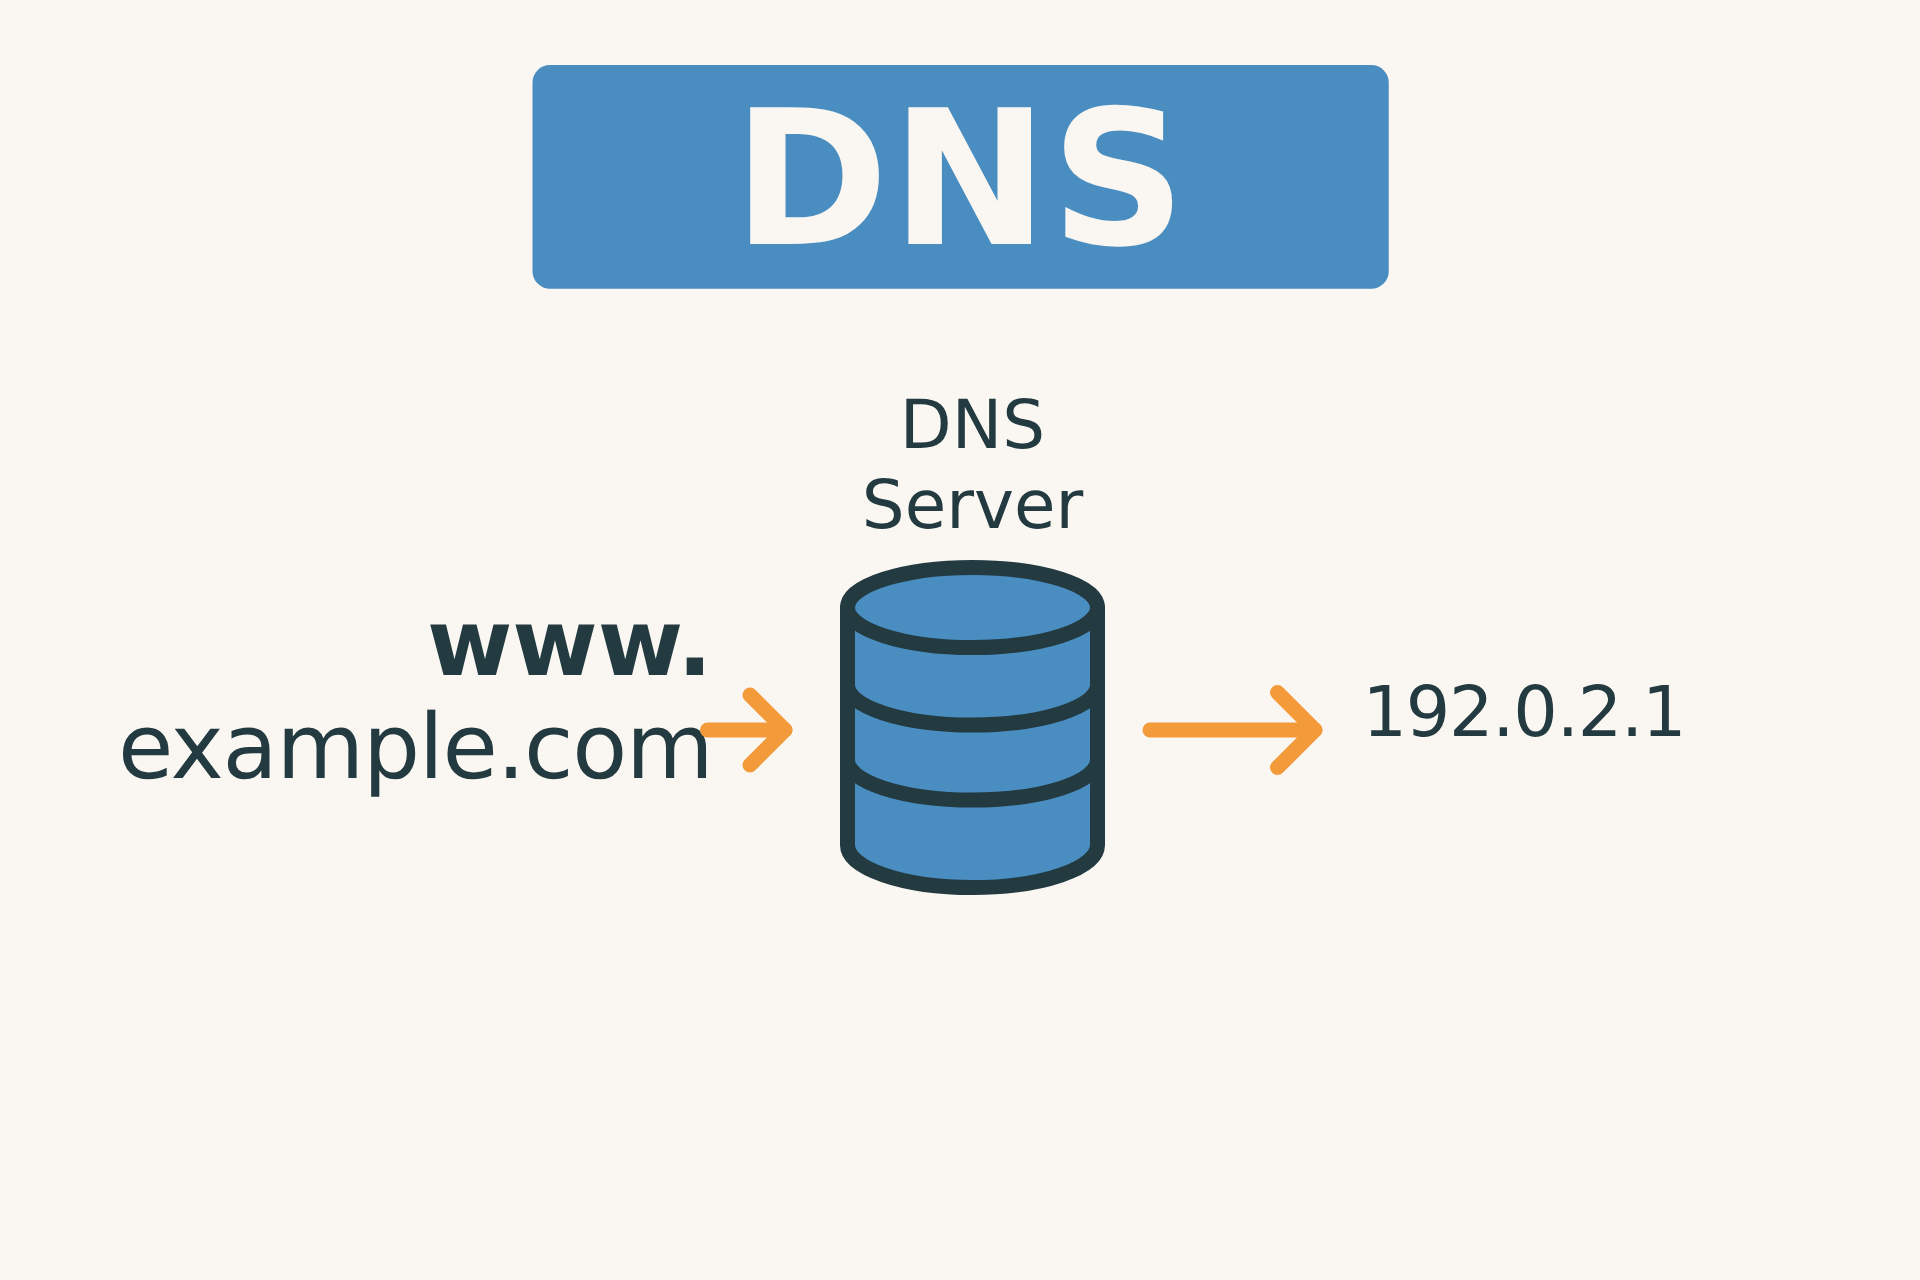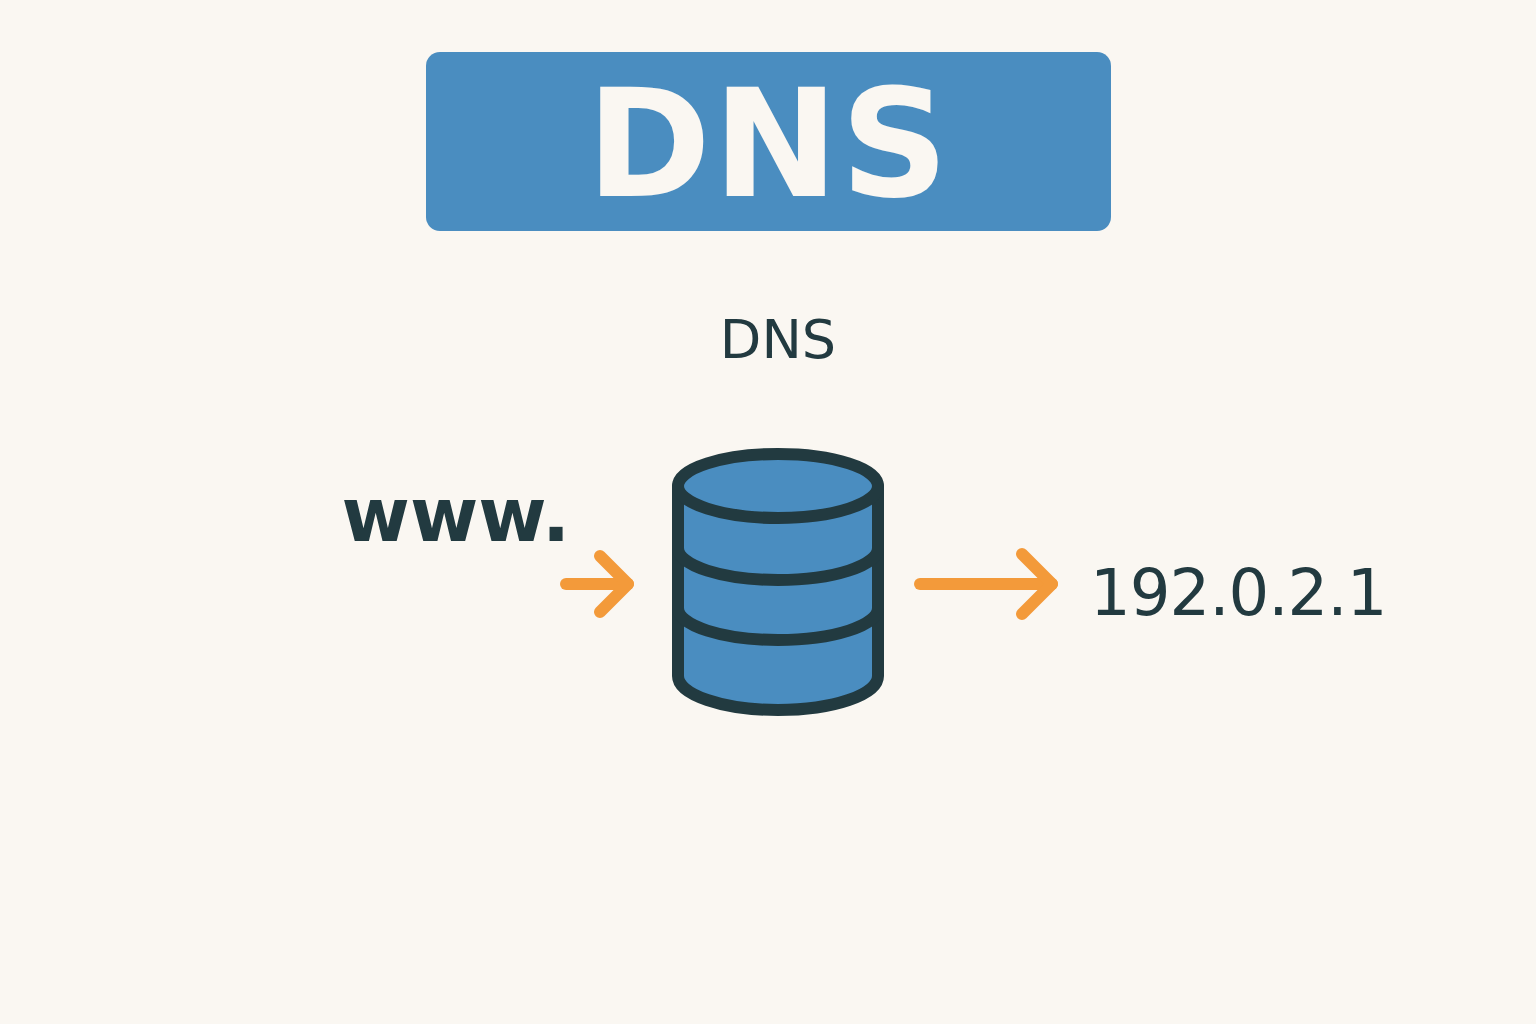--- a/index.html
+++ b/index.html
@@ -65,24 +65,24 @@
     }
     .domain-rest {
       font-size: 72px;
       line-height: 82px;
       display: block;
       letter-spacing: -1px;
     }
     .ip-label {
       position: absolute;
       left: 1090px;
-      top: 548px;
+      top: 526px;
       color: #223a40;
       font-family: "DejaVu Sans", sans-serif;
-      font-size: 64px;
+      font-size: 56px;
       line-height: 90px;
       letter-spacing: -1px;
     }
     .arrow {
       position: absolute;
     }
     .db-icon {
       position: absolute;
       left: 668px;
       top: 448px;
@@ -92,24 +92,26 @@
 <body>
 
 <div class="canvas">
 
   <div class="title-banner">
     <span class="title-text">DNS</span>
   </div>
 
   <div class="server-label">
     <div>DNS</div>
+    <div>Server</div>
   </div>
 
   <div class="domain-label">
     <span class="domain-www">www.</span>
+    <span class="domain-rest">example.com</span>
   </div>
 
   <svg class="arrow" style="left:558px; top:548px;" width="80" height="72" viewBox="0 0 80 72">
     <line x1="8" y1="36" x2="70" y2="36" stroke="#f39a3a" stroke-width="12" stroke-linecap="round"></line>
     <polyline points="42,8 70,36 42,64" fill="none" stroke="#f39a3a" stroke-width="12" stroke-linecap="round" stroke-linejoin="round"></polyline>
   </svg>
 
   <svg class="db-icon" width="220" height="270" viewBox="0 0 220 270">
 
     <path d="M10,38 L10,228 A100,34 0 0 0 210,228 L210,38 Z" fill="#4a8dc0" stroke="#223a40" stroke-width="12" stroke-linejoin="round"></path>

